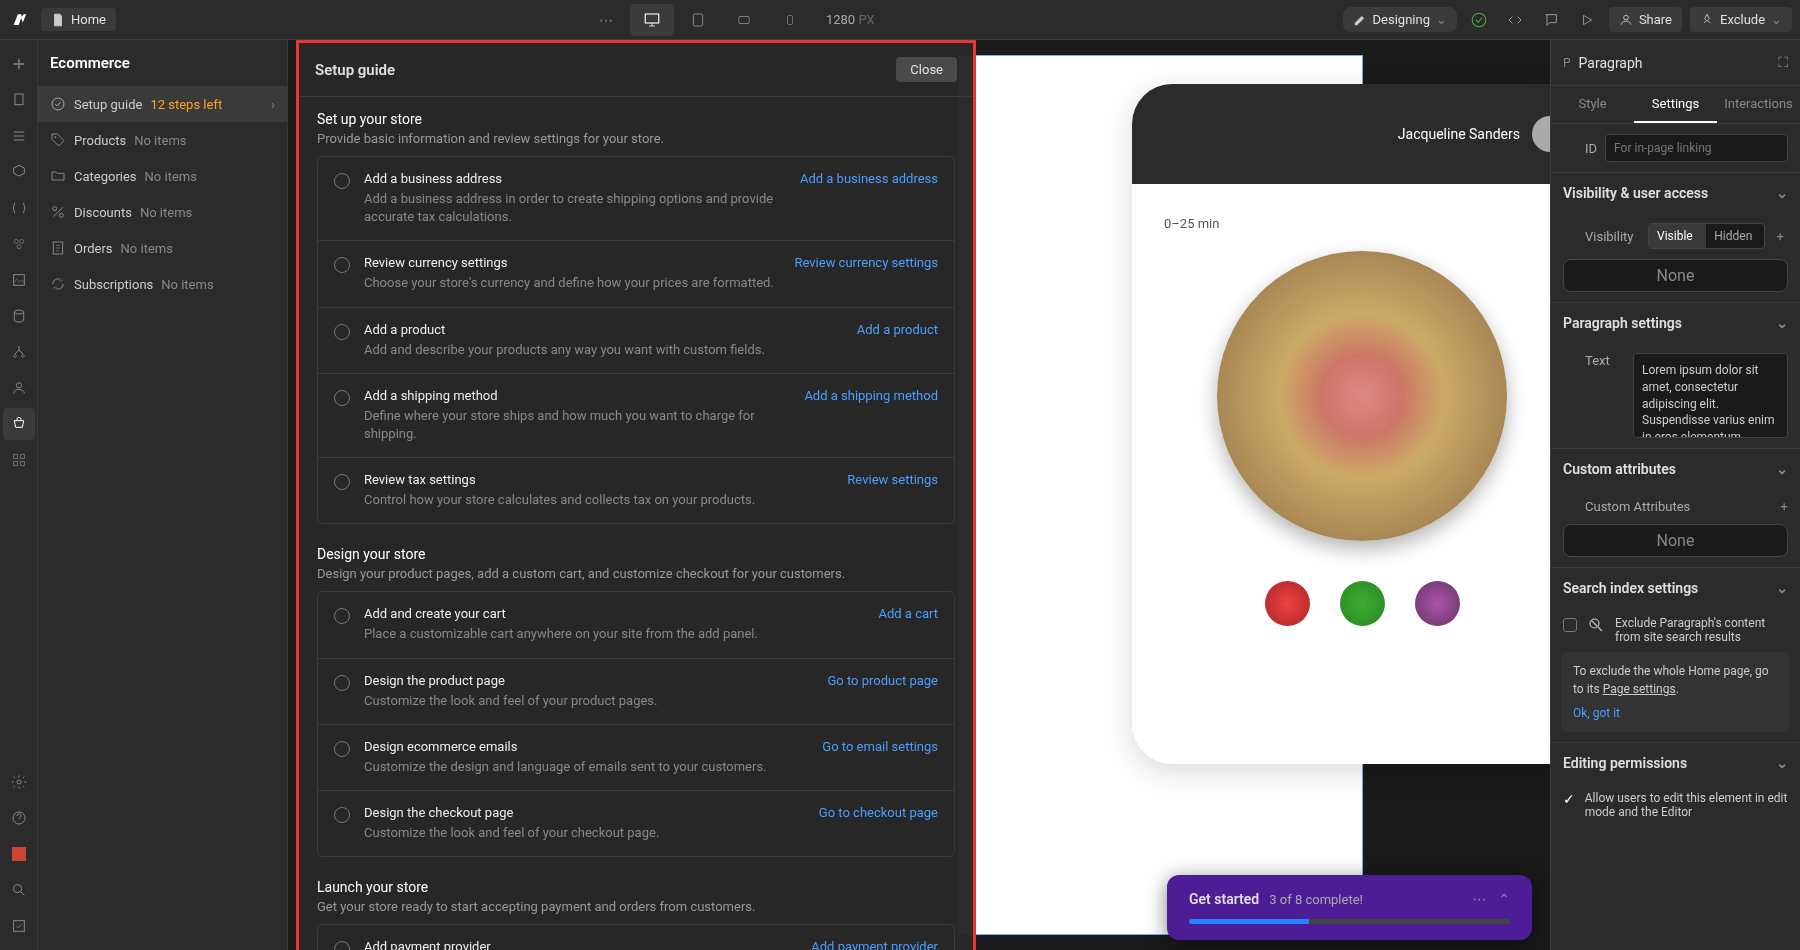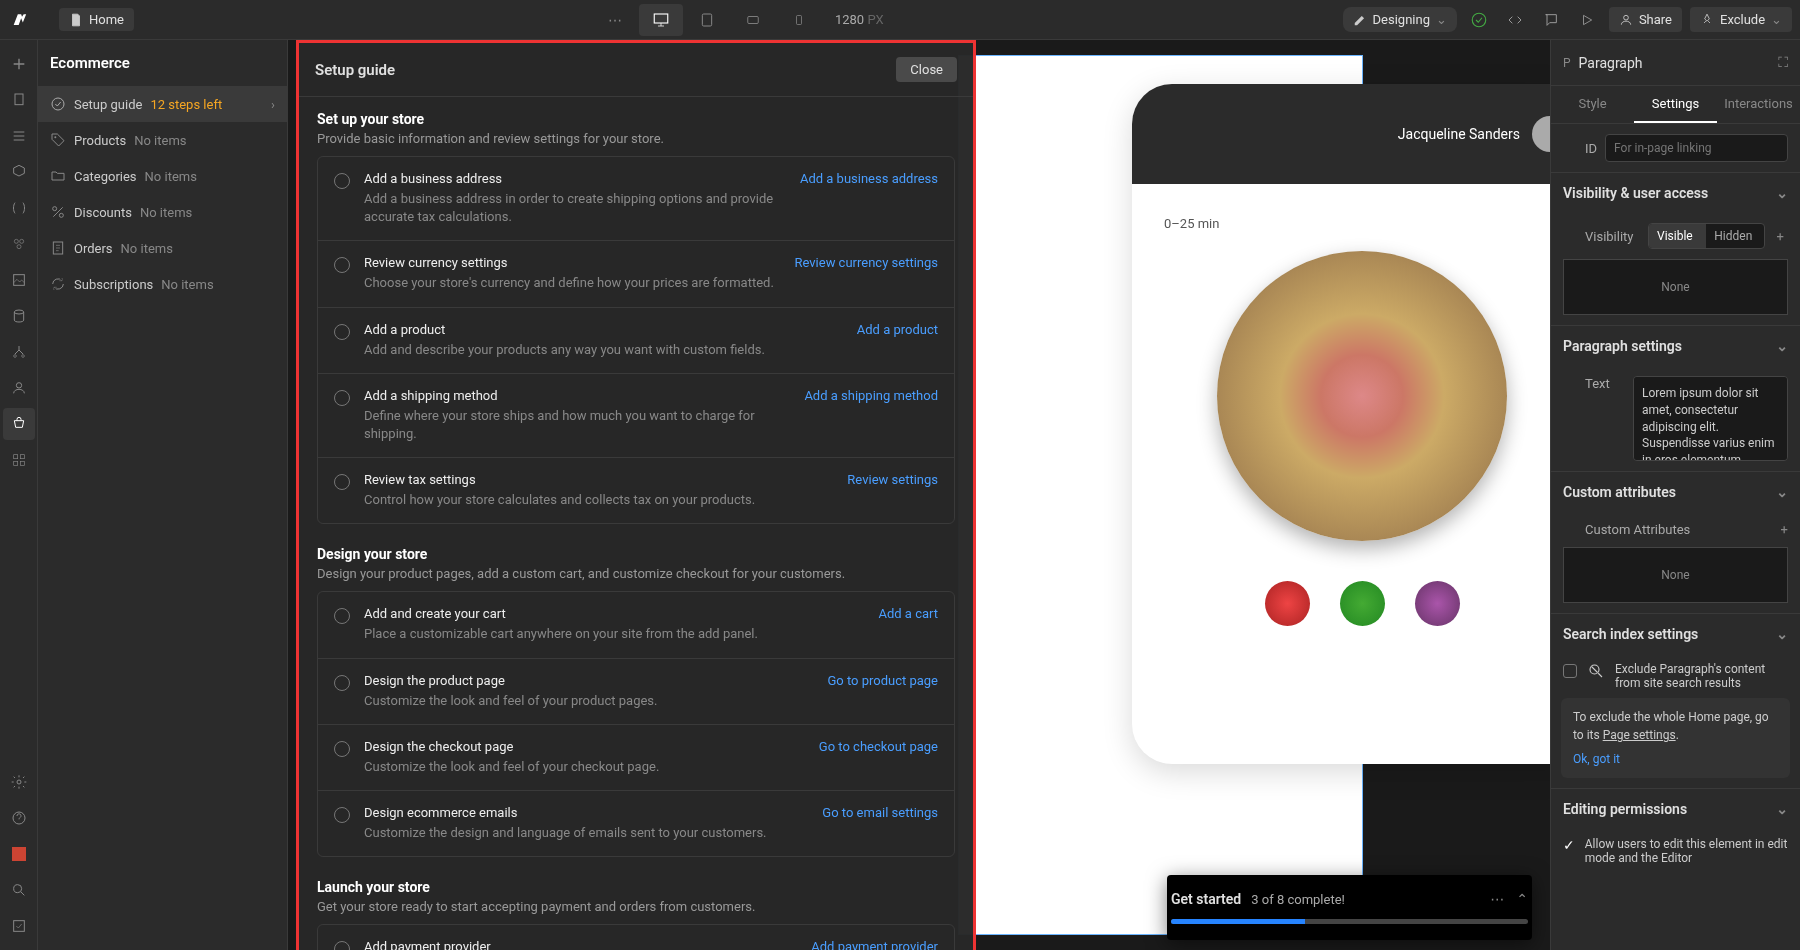--- a/index.html
+++ b/index.html
@@ -1,20 +1,20 @@
 <!DOCTYPE html>
 <html><head>
 <meta charset="utf-8">
 <style>
 * { margin: 0; padding: 0; box-sizing: border-box; font-family: -apple-system, BlinkMacSystemFont, "Segoe UI", Roboto, sans-serif; }
 body { background: #1a1a1a; color: #e0e0e0; width: 1800px; height: 950px; overflow: hidden; font-size: 14px; }
 
 
 .topbar { height: 40px; background: #2b2b2b; display: flex; align-items: center; padding: 0 8px; border-bottom: 1px solid #3a3a3a; }
-.topbar-left { display: flex; align-items: center; gap: 23px; }
+.topbar-left { display: flex; align-items: center; gap: 5px; }
 .wf-logo { width: 28px; height: 28px; display: flex; align-items: center; justify-content: center; }
 .home-btn { display: flex; align-items: center; gap: 6px; background: #3a3a3a; padding: 4px 10px; border-radius: 4px; color: #e0e0e0; font-size: 13px; }
 .topbar-center { flex: 1; display: flex; justify-content: center; align-items: center; gap: 2px; }
 .vp-btn { width: 44px; height: 32px; display: flex; align-items: center; justify-content: center; color: #888; border-radius: 4px; }
 .vp-btn.active { background: #3a3a3a; color: #fff; }
 .vp-size { color: #aaa; font-size: 13px; margin-left: 12px; }
 .topbar-right { display: flex; align-items: center; gap: 8px; }
 .designing-btn { display: flex; align-items: center; gap: 6px; background: #3a3a3a; padding: 5px 10px; border-radius: 8px; font-size: 13px; }
 .tb-icon { width: 28px; height: 28px; display: flex; align-items: center; justify-content: center; color: #999; }
 .share-btn, .publish-btn { display: flex; align-items: center; gap: 6px; background: #3a3a3a; padding: 5px 10px; border-radius: 4px; font-size: 13px; }
@@ -56,21 +56,21 @@
 
 
 .setup-overlay { position: absolute; left: 8px; top: 0; width: 680px; height: 930px; border: 3px solid #e33; background: rgba(40,40,40,.98); display:flex; flex-direction:column;}
 .setup-header { display:flex; align-items:center; justify-content:space-between; padding: 14px 16px; border-bottom: 1px solid #3a3a3a;}
 .setup-title { font-weight: 600; font-size: 15px;}
 .close-btn { background:#4a4a4a; padding: 5px 14px; border-radius:4px; font-size:13px;}
 .setup-body { padding: 0 10px 10px 10px; overflow-y:auto; flex:1; position:relative;}
 .setup-body::-webkit-scrollbar{width:8px;}
 .setup-body::-webkit-scrollbar-thumb{background:#555;border-radius:4px;}
 .section { padding: 14px 8px 8px 8px;}
-.sec-title { font-weight:700; color:#fff; font-size:14px; margin-bottom:4px;}
+.sec-title { font-weight:400; color:#fff; font-size:14px; margin-bottom:4px;}
 .sec-desc { color:#999; font-size:13px; margin-bottom:10px;}
 .step-list { border:1px solid #3a3a3a; border-radius:6px;}
 .step-item { display:flex; align-items:flex-start; padding: 14px 16px; border-bottom:1px solid #3a3a3a; gap:14px;}
 .step-item:last-child { border-bottom:none;}
 .step-radio { width:16px; height:16px; border:1.5px solid #777; border-radius:50%; flex-shrink:0; margin-top:2px;}
 .step-content { flex:1;}
 .step-title { color:#eee; font-size:13px; margin-bottom:4px;}
 .step-desc { color:#888; font-size:13px; line-height:1.4;}
 .step-action { color:#4a9eff; font-size:13px; flex-shrink:0;}
 
@@ -83,31 +83,31 @@
 .rp-tabs { display:flex; border-bottom:1px solid #3a3a3a;}
 .rp-tab { flex:1; padding:10px 0; text-align:center; font-size:13px; color:#888;}
 .rp-tab.active { color:#fff; border-bottom:2px solid #fff;}
 .rp-row { display:flex; align-items:center; padding: 10px 12px; gap:8px; font-size:13px;}
 .rp-input { flex:1; background:#1a1a1a; border:1px solid #444; border-radius:4px; padding:6px 8px; color:#888; font-size:12px;}
 .rp-section-header { display:flex; align-items:center; justify-content:space-between; padding:12px; font-weight:600; font-size:14px; border-top:1px solid #3a3a3a;}
 .rp-label { color:#aaa; font-size:13px;margin-left:22px;}
 .rp-toggle-group { display:flex; background:#1a1a1a; border:1px solid #444; border-radius:4px; overflow:hidden; flex:1;}
 .rp-toggle { flex:1; padding:5px 8px; font-size:12px; color:#aaa;}
 .rp-toggle.active { background:#3a3a3a; color:#fff;}
-.rp-none { background:#1a1a1a; border:1px solid #444; border-radius:0; padding:20px; text-align:center; color:#888; font-size:12px; margin:0 12px 10px 12px;}
+.rp-none { background:#1a1a1a; border:1px solid #444; border-radius:8px; padding:6px; text-align:center; color:#888; font-size:16px; margin:0 12px 10px 12px;}
 .rp-textarea { background:#1a1a1a; border:1px solid #444; border-radius:4px; padding:8px; color:#ccc; font-size:12px; margin:0 12px 10px 12px; resize:none; font-family:inherit; line-height:1.4;}
 .rp-info { background:#333; border-radius:6px; padding:10px 12px; margin:0 10px 10px 10px; font-size:12px; color:#ccc; line-height:1.5;}
 .rp-link { text-decoration:underline;}
 .rp-ok { color:#4a9eff; margin-top:6px;}
 .rp-check-row { display:flex; gap:10px; padding:8px 12px; font-size:12px; color:#ccc; align-items:flex-start;}
 .rp-sq { width:14px;height:14px;border:1.5px solid #777; border-radius:3px; flex-shrink:0; margin-top:2px;}
 .rp-check-icon { font-size:14px; color:#fff;}
 
 
-.toast { position:absolute; right:18px; bottom:10px; width:365px; background:#000000; border-radius:4px; padding:16px 4px; box-shadow:0 4px 20px rgba(0,0,0,.5);}
+.toast { position:absolute; right:18px; bottom:10px; width:365px; background:#4c1d95; border-radius:12px; padding:16px 22px; box-shadow:0 4px 20px rgba(0,0,0,.5);}
 .toast-row { display:flex; align-items:center; gap:10px; margin-bottom:12px;}
 .toast-title { font-weight:600; font-size:14px;}
 .toast-sub { color:#aaa; font-size:13px;}
 .toast-icons { margin-left:auto; display:flex; gap:12px; color:#888;}
 .progress-bar { height:5px; background:#444; border-radius:3px; overflow:hidden;}
 .progress-fill { height:100%; width:37.5%; background:#2684ff;}
 
 svg { display:block;}
 </style>
 </head>
@@ -442,32 +442,32 @@
       <div class="step-radio"></div>
       <div class="step-content">
         <div class="step-title">Design the product page</div>
         <div class="step-desc">Customize the look and feel of your product pages.</div>
       </div>
       <div class="step-action">Go to product page</div>
               </div>
               <div class="step-item">
       <div class="step-radio"></div>
       <div class="step-content">
+        <div class="step-title">Design ecommerce emails</div>
+        <div class="step-desc">Customize the design and language of emails sent to your customers.</div>
+      </div>
+      <div class="step-action">Go to email settings</div>
+              </div>
+              <div class="step-item">
+      <div class="step-radio"></div>
+      <div class="step-content">
         <div class="step-title">Design the checkout page</div>
         <div class="step-desc">Customize the look and feel of your checkout page.</div>
       </div>
       <div class="step-action">Go to checkout page</div>
-              </div>
-              <div class="step-item">
-      <div class="step-radio"></div>
-      <div class="step-content">
-        <div class="step-title">Design ecommerce emails</div>
-        <div class="step-desc">Customize the design and language of emails sent to your customers.</div>
-      </div>
-      <div class="step-action">Go to email settings</div>
               </div>
             </div>
           </div>
           <div class="section">
     <div class="sec-title">Launch your store</div>
     <div class="sec-desc">Get your store ready to start accepting payment and orders from customers.</div>
     <div class="step-list">
               <div class="step-item">
       <div class="step-radio"></div>
       <div class="step-content">

